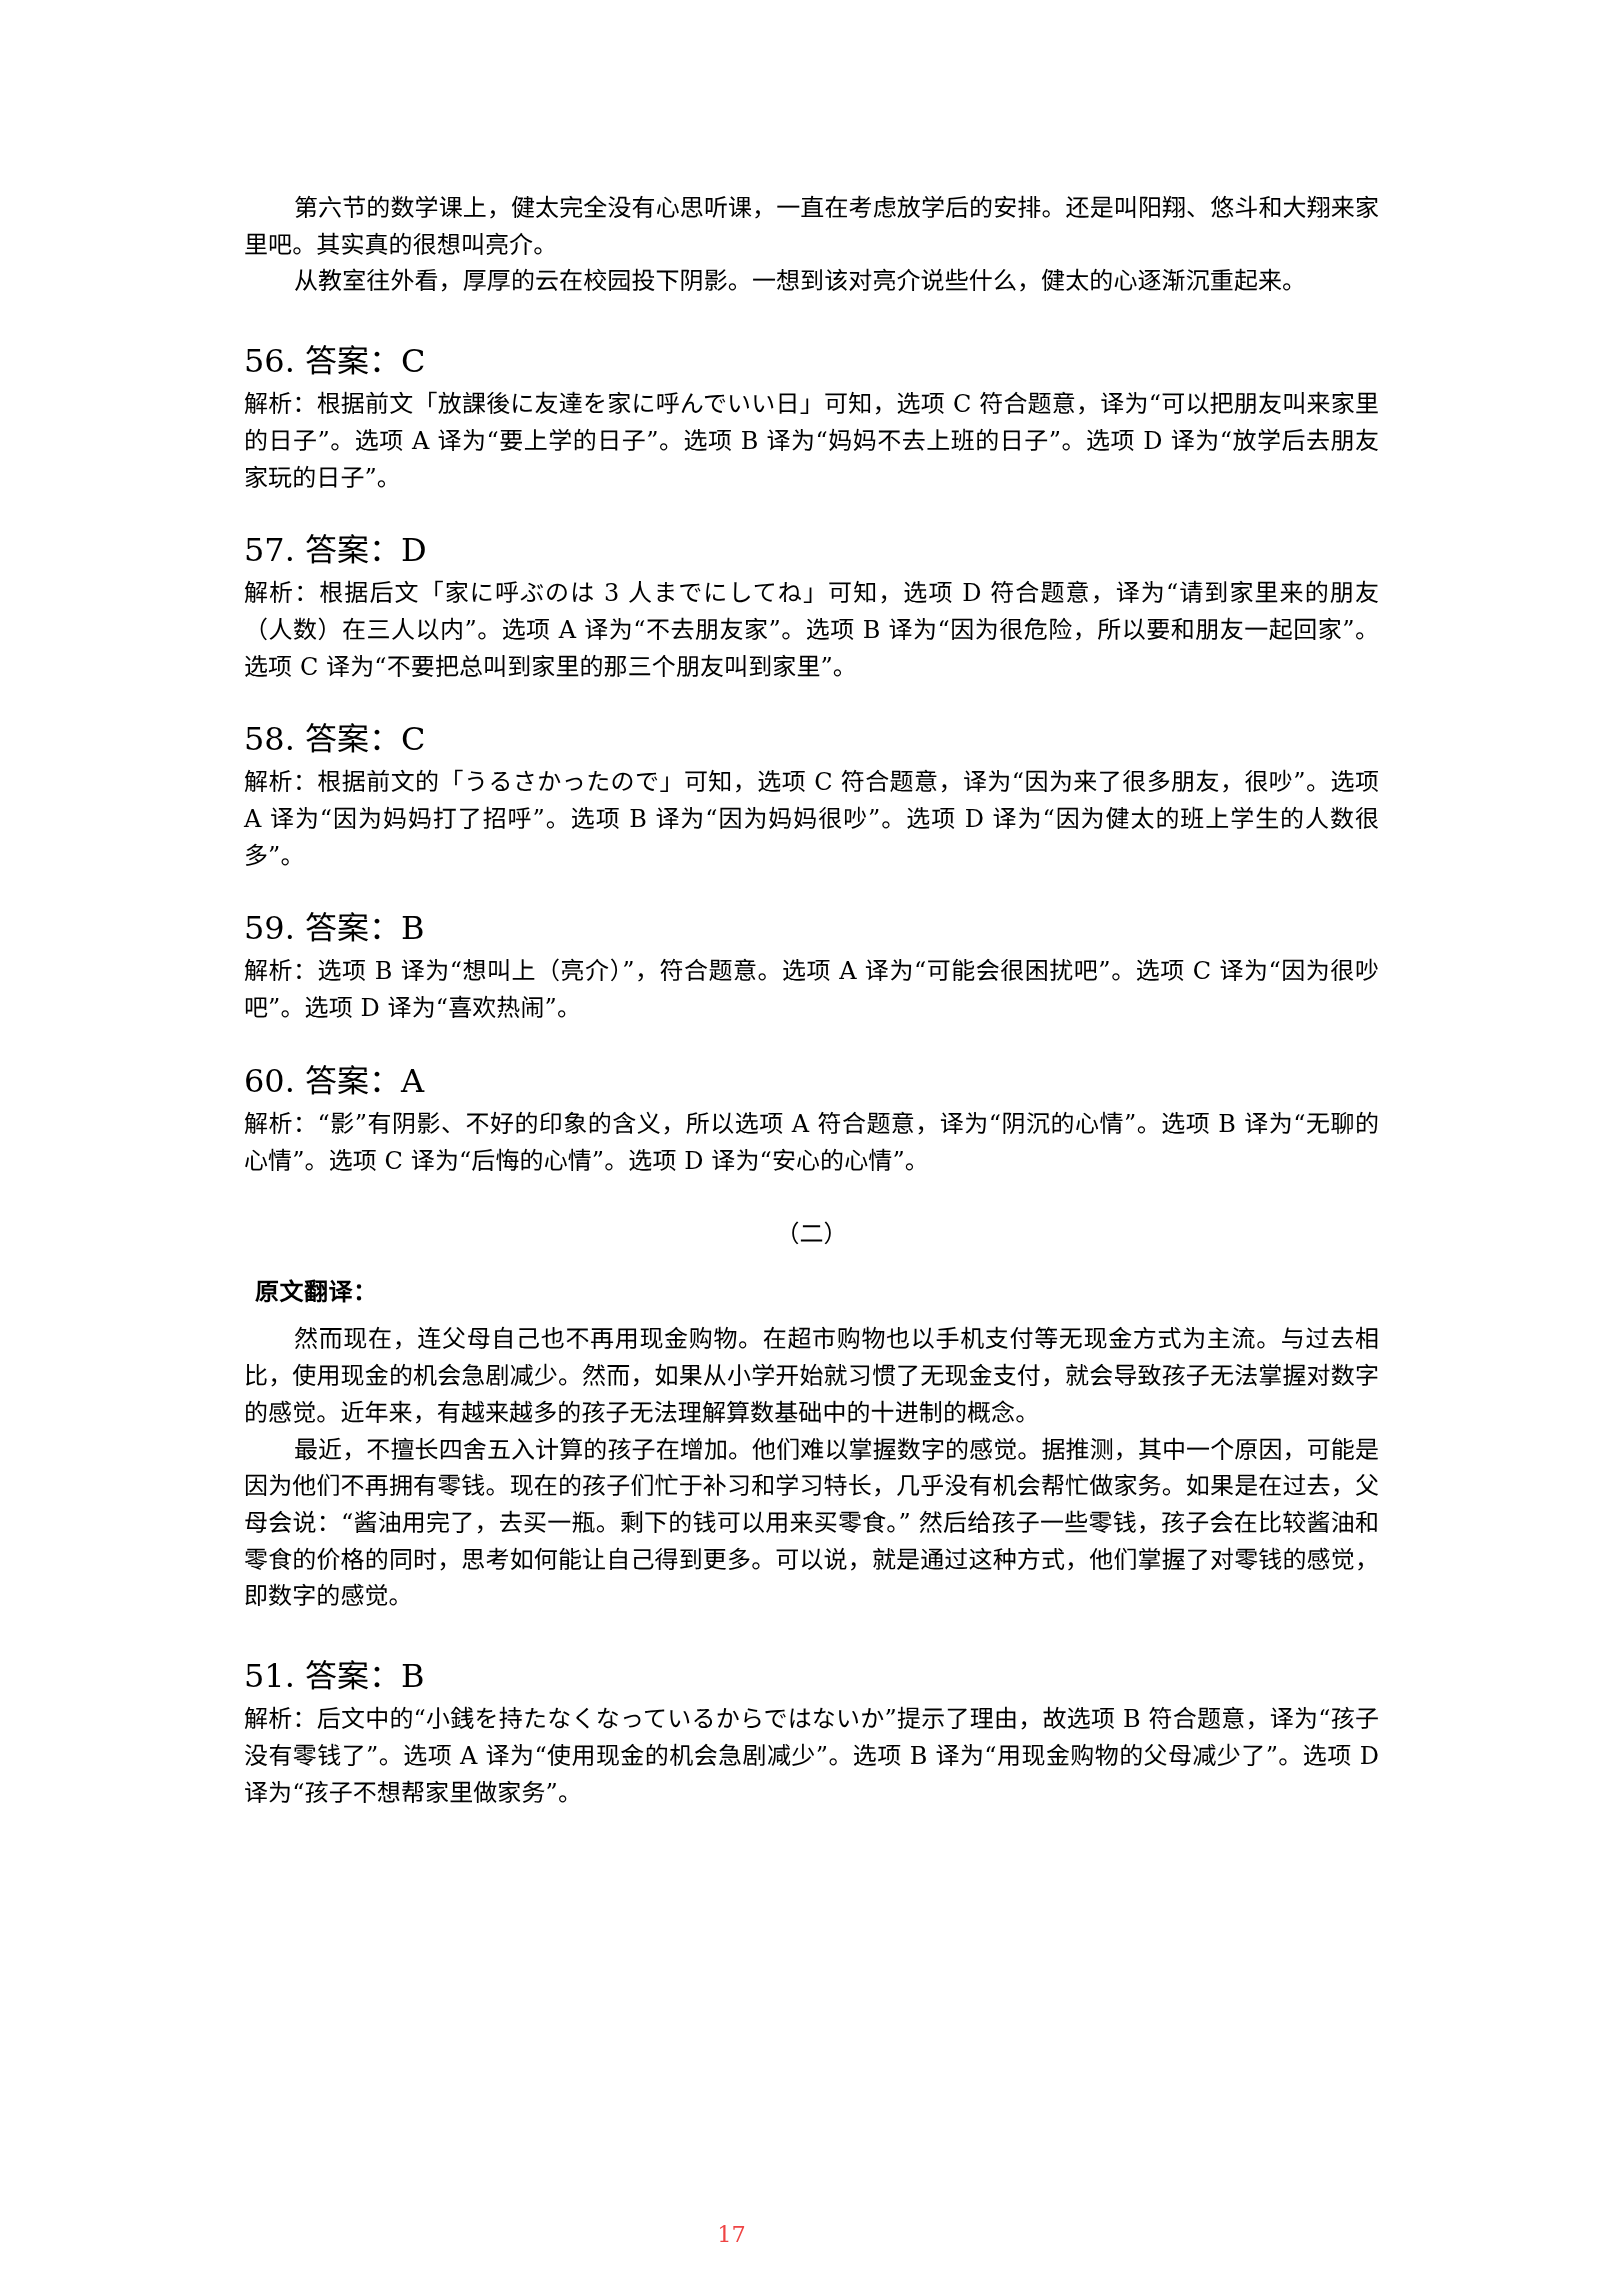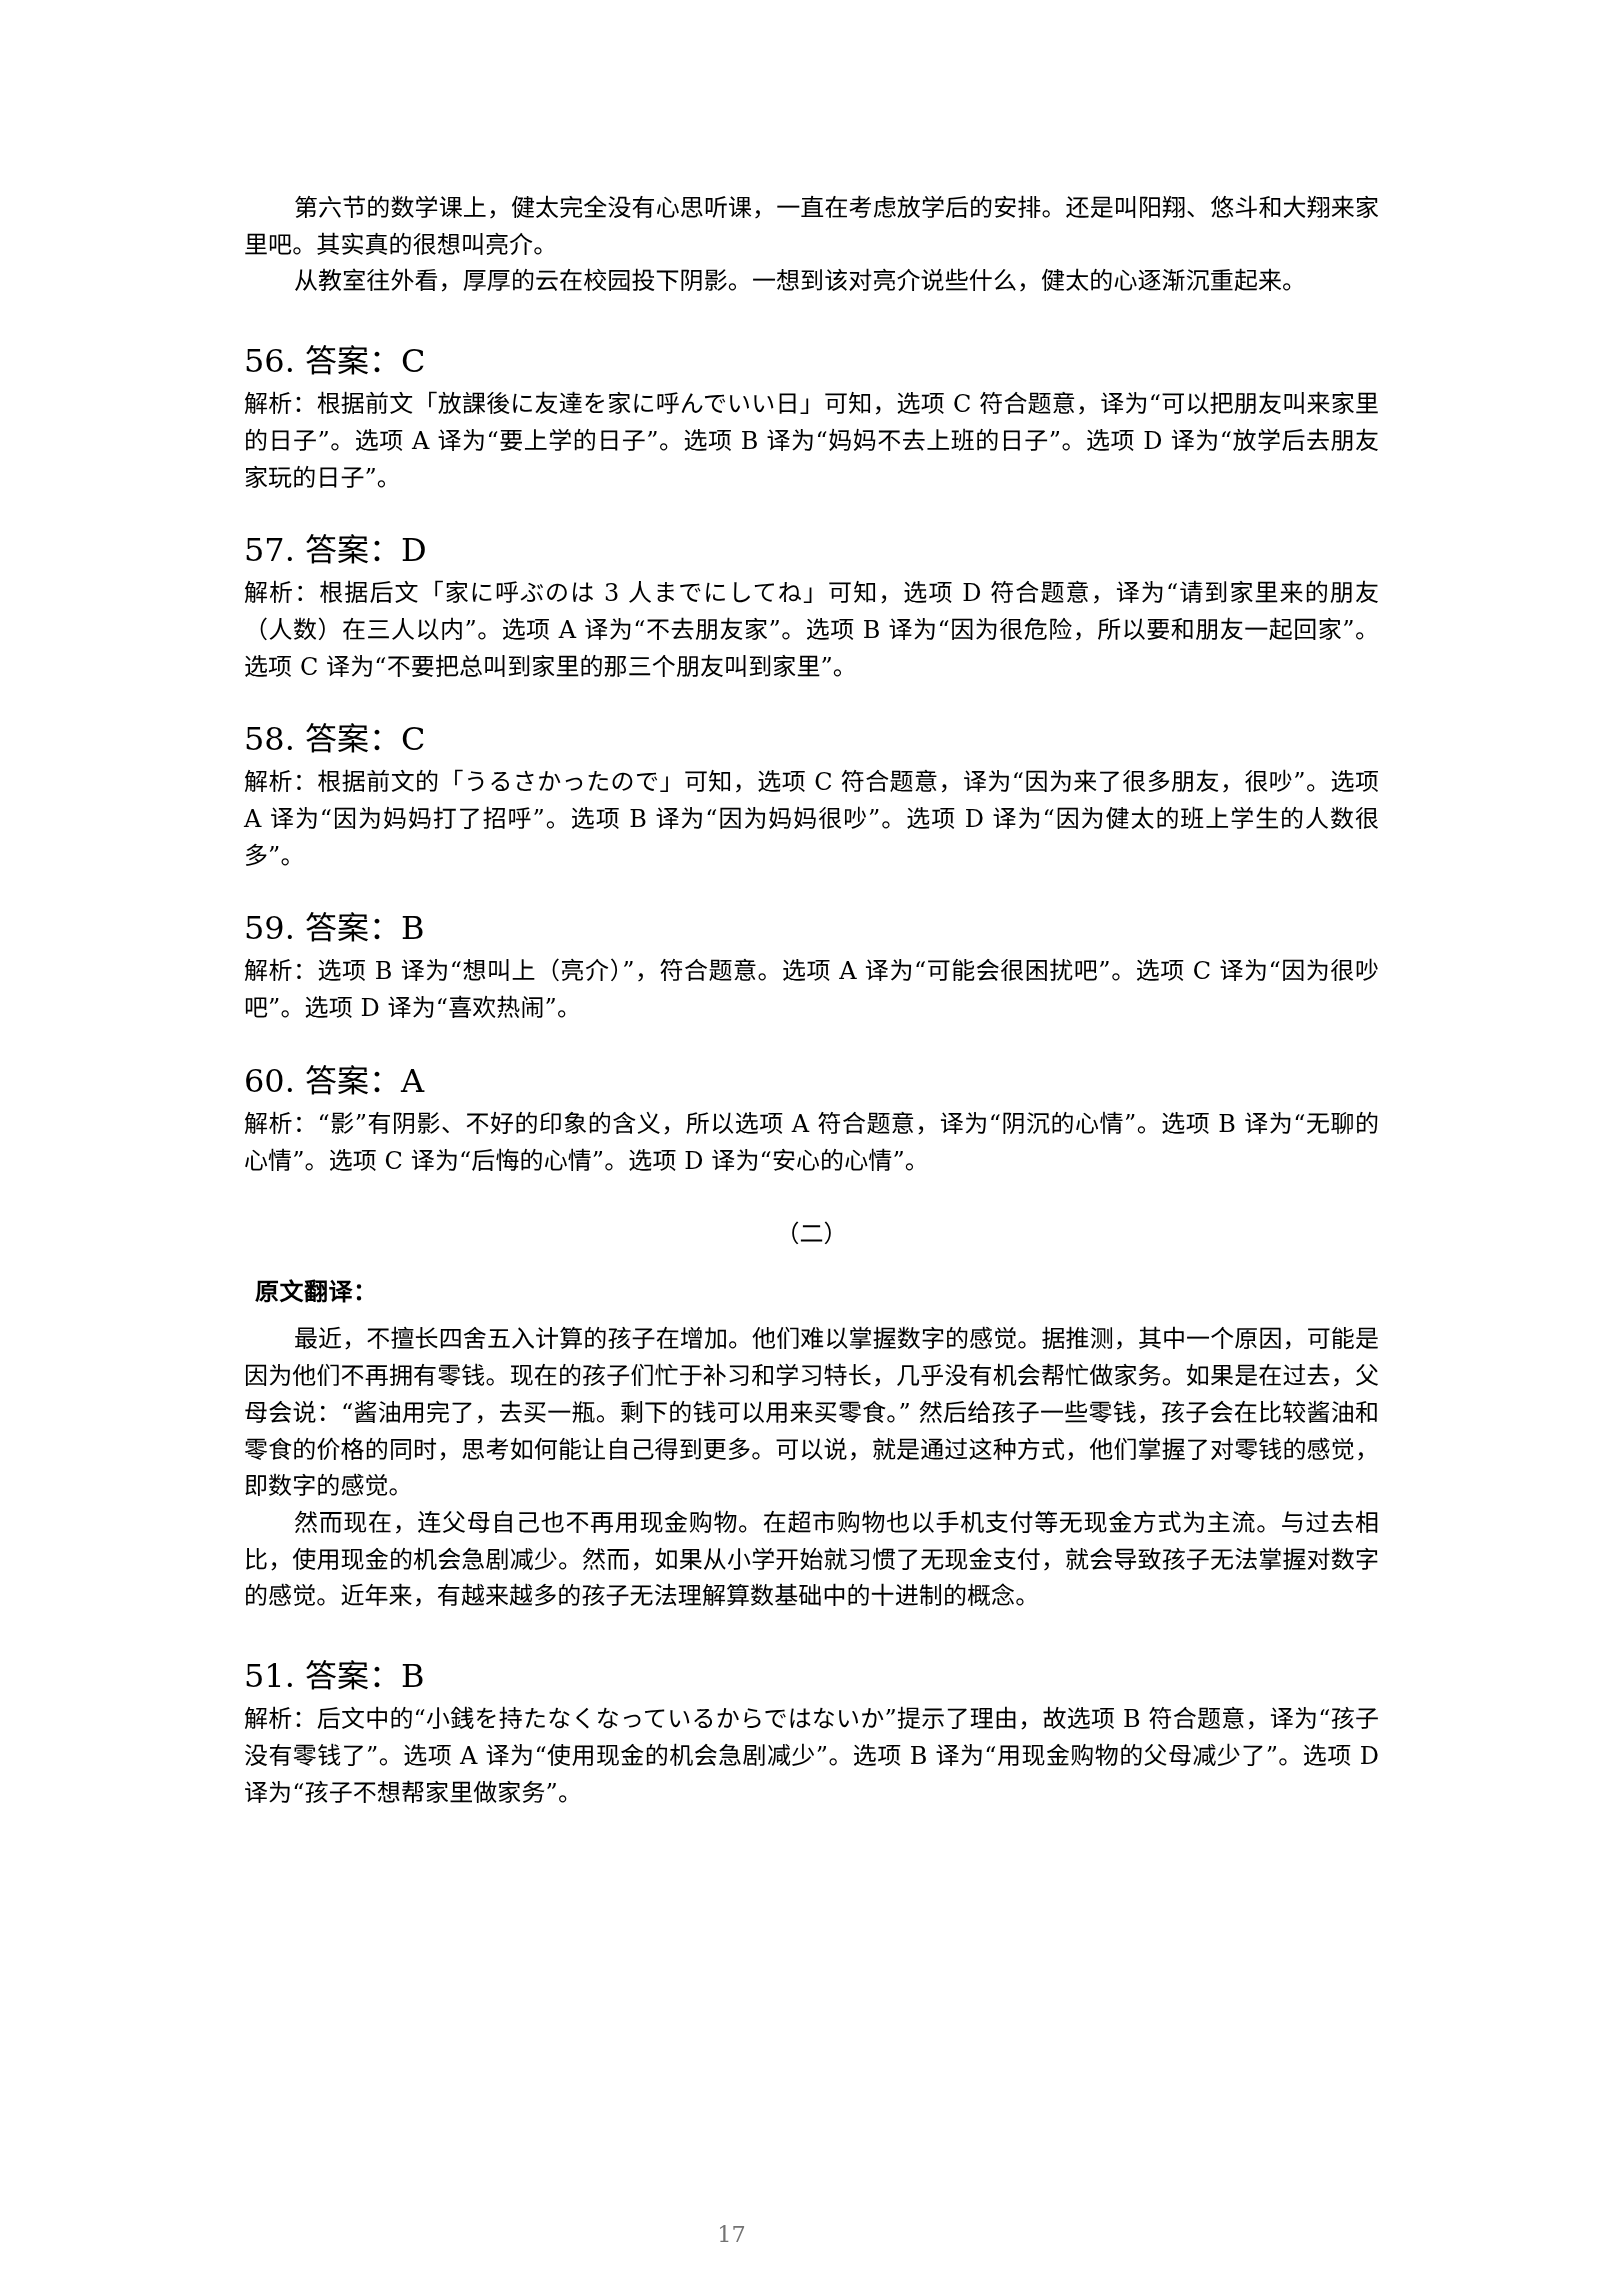--- a/index.html
+++ b/index.html
@@ -68,21 +68,21 @@
   }
 
   .page-number {
     position: absolute;
     left: 0;
     right: 0;
     top: 2221px;
     text-align: center;
     font-family: "DejaVu Serif", "Liberation Serif", serif;
     font-size: 22.4px;
-    color: #737373;
+    color: #ef4444;
   }
 </style>
 </head>
 <body>
 
 <div class="page">
   <div class="content">
 
     <p class="para indent">第六节的数学课上，健太完全没有心思听课，一直在考虑放学后的安排。还是叫阳翔、悠斗和大翔来家里吧。其实真的很想叫亮介。</p>
     <p class="para indent">从教室往外看，厚厚的云在校园投下阴影。一想到该对亮介说些什么，健太的心逐渐沉重起来。</p>
@@ -113,22 +113,22 @@
     <p class="para">解析：“影”有阴影、不好的印象的含义，所以选项 A 符合题意，译为“阴沉的心情”。选项 B 译为“无聊的心情”。选项 C 译为“后悔的心情”。选项 D 译为“安心的心情”。</p>
 
     <div class="gap-lg"></div>
 
     <p class="section-title">（二）</p>
 
     <div style="height:11.2px"></div>
 
     <p class="bold-label">原文翻译：</p>
 
+    <p class="para indent">然而现在，连父母自己也不再用现金购物。在超市购物也以手机支付等无现金方式为主流。与过去相比，使用现金的机会急剧减少。然而，如果从小学开始就习惯了无现金支付，就会导致孩子无法掌握对数字的感觉。近年来，有越来越多的孩子无法理解算数基础中的十进制的概念。</p>
     <p class="para indent">最近，不擅长四舍五入计算的孩子在增加。他们难以掌握数字的感觉。据推测，其中一个原因，可能是因为他们不再拥有零钱。现在的孩子们忙于补习和学习特长，几乎没有机会帮忙做家务。如果是在过去，父母会说：“酱油用完了，去买一瓶。剩下的钱可以用来买零食。” 然后给孩子一些零钱，孩子会在比较酱油和零食的价格的同时，思考如何能让自己得到更多。可以说，就是通过这种方式，他们掌握了对零钱的感觉，即数字的感觉。</p>
-    <p class="para indent">然而现在，连父母自己也不再用现金购物。在超市购物也以手机支付等无现金方式为主流。与过去相比，使用现金的机会急剧减少。然而，如果从小学开始就习惯了无现金支付，就会导致孩子无法掌握对数字的感觉。近年来，有越来越多的孩子无法理解算数基础中的十进制的概念。</p>
 
     <div class="gap-lg"></div>
 
     <p class="answer-line">51. 答案：B</p>
     <p class="para">解析：后文中的“小銭を持たなくなっているからではないか”提示了理由，故选项 B 符合题意，译为“孩子没有零钱了”。选项 A 译为“使用现金的机会急剧减少”。选项 B 译为“用现金购物的父母减少了”。选项 D 译为“孩子不想帮家里做家务”。</p>
 
   </div>
 
   <div class="page-number">17</div>
 </div>

